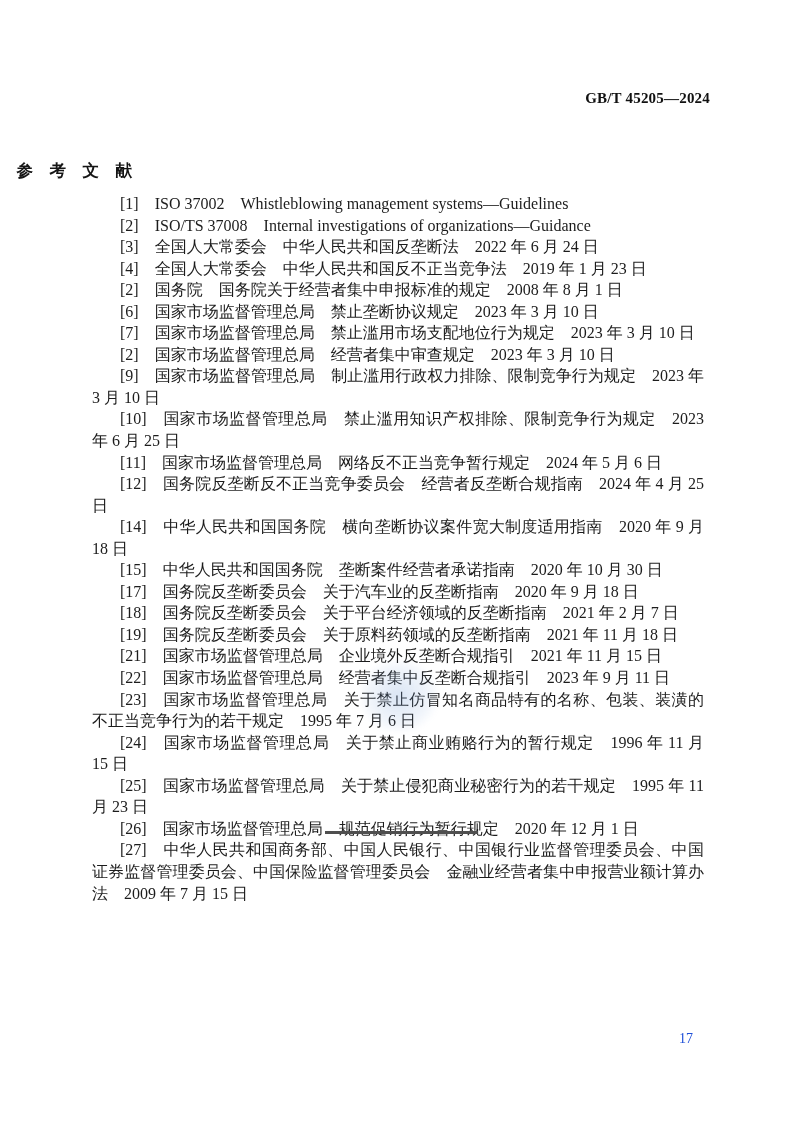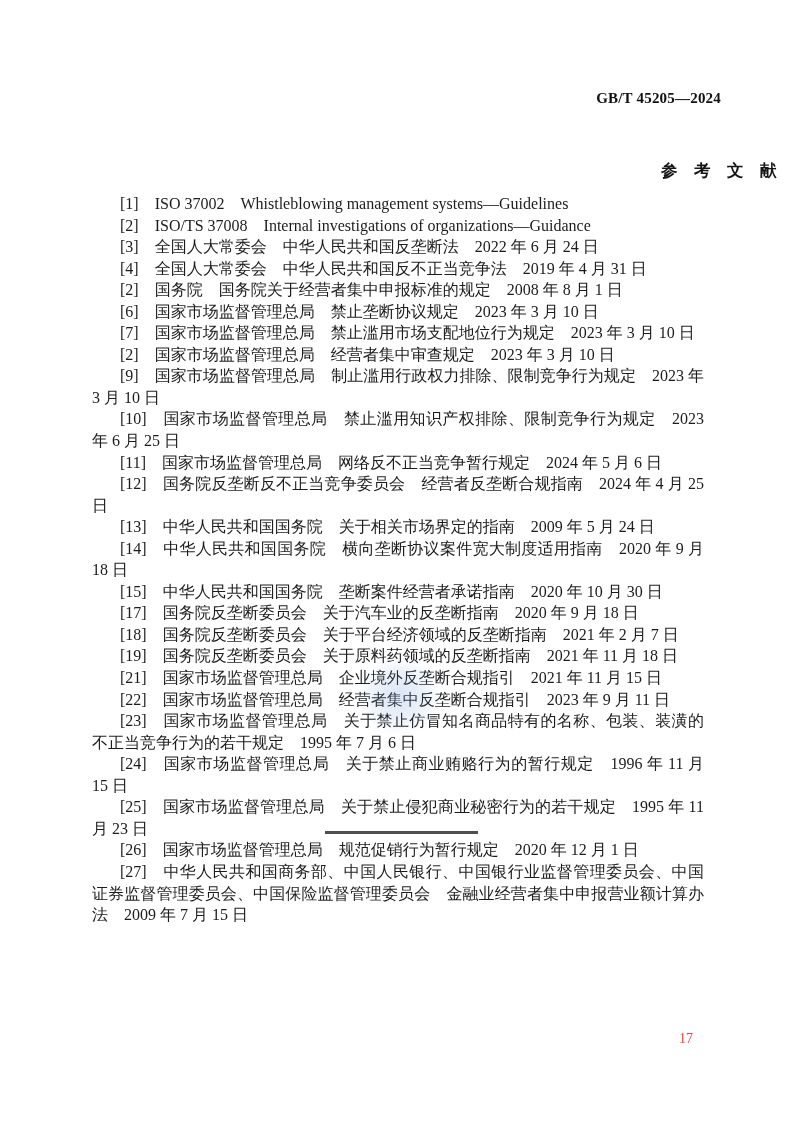--- a/index.html
+++ b/index.html
@@ -10,32 +10,32 @@
     height: 1122px;
     margin: 0 auto;
     background: #ffffff;
     color: #1c1c1c;
     font-family: "Liberation Serif", "DejaVu Serif", serif;
     overflow: hidden;
   }
   .std-number {
     position: absolute;
     top: 90px;
-    right: 72px;
+    right: 83px;
     font-size: 15px;
     font-weight: bold;
     letter-spacing: 0.2px;
     color: #111;
   }
   .doc-title {
     position: absolute;
     top: 160px;
     left: 0;
     width: 100%;
-    text-align: right;
+    text-align: left;
     font-size: 16.5px;
     font-weight: bold;
     letter-spacing: 1.0em;
     text-indent: 1.0em; 
     color: #151515;
   }
   .refs {
     position: absolute;
     top: 193px;
     left: 92px;
@@ -54,21 +54,21 @@
     left: 325px;
     width: 153px;
     height: 2.5px;
     background: #4f4f4f;
   }
   .page-number {
     position: absolute;
     top: 1031px;
     left: 679px;
     font-size: 14px;
-    color: #ef4444;
+    color: #1d4ed8;
   }
   .scan-watermark {
     position: absolute;
     top: 660px;
     left: 360px;
     width: 78px;
     height: 72px;
     background: radial-gradient(ellipse at center, rgba(120,160,215,0.28) 0%, rgba(120,160,215,0.10) 55%, rgba(120,160,215,0) 75%);
     filter: blur(2px);
     pointer-events: none;
@@ -80,30 +80,29 @@
 <div class="page">
 
   <div class="std-number">GB/T 45205—2024</div>
 
   <h1 class="doc-title">参考文献</h1>
 
   <div class="refs">
       <p class="ref">[1]　ISO 37002　Whistleblowing management systems—Guidelines</p>
       <p class="ref">[2]　ISO/TS 37008　Internal investigations of organizations—Guidance</p>
       <p class="ref">[3]　全国人大常委会　中华人民共和国反垄断法　2022 年 6 月 24 日</p>
-      <p class="ref">[4]　全国人大常委会　中华人民共和国反不正当竞争法　2019 年 4 月 31 日</p>
+      <p class="ref">[4]　全国人大常委会　中华人民共和国反不正当竞争法　2019 年 1 月 23 日</p>
       <p class="ref">[2]　国务院　国务院关于经营者集中申报标准的规定　2008 年 8 月 1 日</p>
       <p class="ref">[6]　国家市场监督管理总局　禁止垄断协议规定　2023 年 3 月 10 日</p>
       <p class="ref">[7]　国家市场监督管理总局　禁止滥用市场支配地位行为规定　2023 年 3 月 10 日</p>
       <p class="ref">[2]　国家市场监督管理总局　经营者集中审查规定　2023 年 3 月 10 日</p>
       <p class="ref">[9]　国家市场监督管理总局　制止滥用行政权力排除、限制竞争行为规定　2023 年 3 月 10 日</p>
       <p class="ref">[10]　国家市场监督管理总局　禁止滥用知识产权排除、限制竞争行为规定　2023 年 6 月 25 日</p>
       <p class="ref">[11]　国家市场监督管理总局　网络反不正当竞争暂行规定　2024 年 5 月 6 日</p>
       <p class="ref">[12]　国务院反垄断反不正当竞争委员会　经营者反垄断合规指南　2024 年 4 月 25 日</p>
-      <p class="ref">[13]　中华人民共和国国务院　关于相关市场界定的指南　2009 年 5 月 24 日</p>
       <p class="ref">[14]　中华人民共和国国务院　横向垄断协议案件宽大制度适用指南　2020 年 9 月 18 日</p>
       <p class="ref">[15]　中华人民共和国国务院　垄断案件经营者承诺指南　2020 年 10 月 30 日</p>
       <p class="ref">[17]　国务院反垄断委员会　关于汽车业的反垄断指南　2020 年 9 月 18 日</p>
       <p class="ref">[18]　国务院反垄断委员会　关于平台经济领域的反垄断指南　2021 年 2 月 7 日</p>
       <p class="ref">[19]　国务院反垄断委员会　关于原料药领域的反垄断指南　2021 年 11 月 18 日</p>
       <p class="ref">[21]　国家市场监督管理总局　企业境外反垄断合规指引　2021 年 11 月 15 日</p>
       <p class="ref">[22]　国家市场监督管理总局　经营者集中反垄断合规指引　2023 年 9 月 11 日</p>
       <p class="ref">[23]　国家市场监督管理总局　关于禁止仿冒知名商品特有的名称、包装、装潢的不正当竞争行为的若干规定　1995 年 7 月 6 日</p>
       <p class="ref">[24]　国家市场监督管理总局　关于禁止商业贿赂行为的暂行规定　1996 年 11 月 15 日</p>
       <p class="ref">[25]　国家市场监督管理总局　关于禁止侵犯商业秘密行为的若干规定　1995 年 11 月 23 日</p>

